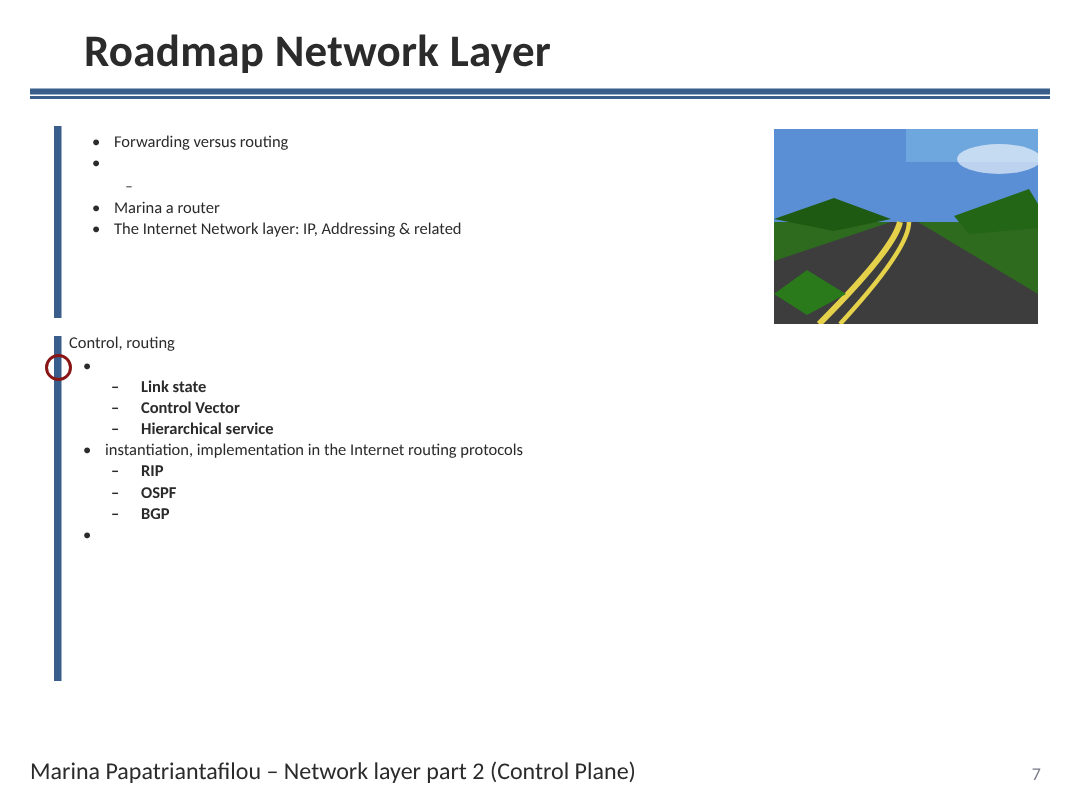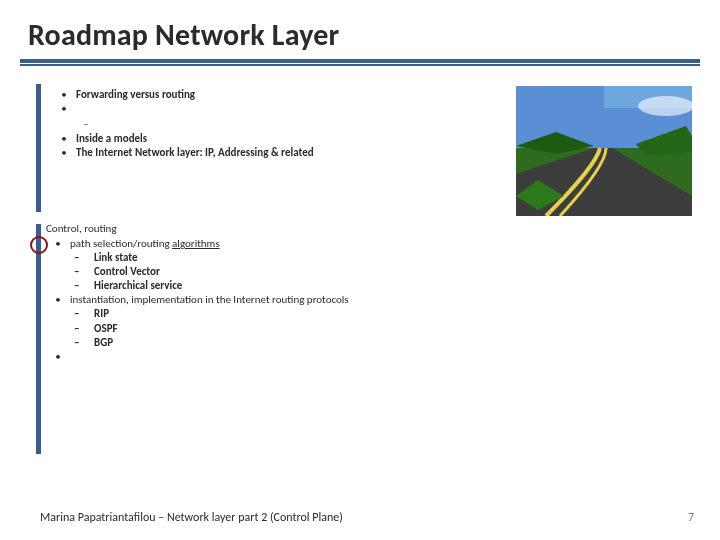--- a/index.html
+++ b/index.html
@@ -8,21 +8,21 @@
     height: 540px;
     background: #ffffff;
     font-family: Calibri, "Segoe UI", Arial, sans-serif;
     position: relative;
     overflow: hidden;
   }
   .title {
     font-size: 30px;
     font-weight: 700;
     color: #2b2b2b;
-    padding: 16px 0 4px 28px;
+    padding: 16px 0 4px 56px;
     letter-spacing: 0.2px;
   }
   .rule {
     height: 4px;
     background: #3a5e8c;
     margin: 2px 20px 0 20px;
   }
   .rule-thin {
     height: 2px;
     background: #3a5e8c;
@@ -57,43 +57,43 @@
   .upper-block {
     position: absolute;
     left: 52px;
     top: 88px;
     width: 420px;
     font-size: 11px;
     color: #2b2b2b;
   }
   .upper-block .b1 { display: flex; margin-bottom: 1px; }
   .upper-block .bullet { width: 24px; text-align: center; }
-  .upper-block .bold { font-weight: 700; }
+  .upper-block .bold { font-weight: 400; }
   .upper-block .sub { display: flex; margin-left: 24px; font-size: 10px; color: #2b2b2b; margin-top: 2px; margin-bottom: 2px; }
   .upper-block .sub .dash { width: 20px; text-align: center; }
   .lower-block {
     position: absolute;
     left: 46px;
     top: 222px;
     width: 480px;
     font-size: 11px;
     color: #2b2b2b;
     line-height: 1.28;
   }
   .lower-block .head { margin-bottom: 1px; }
   .lower-block .b1 { display: flex; margin-top: 0px; }
   .lower-block .b1 .bullet { width: 24px; text-align: center; }
   .lower-block .sub { display: flex; margin-left: 24px; font-weight: 700; }
   .lower-block .sub .dash { width: 24px; text-align: left; padding-left: 4px; }
   .underline { text-decoration: underline; }
   .footer {
     position: absolute;
-    left: 40px;
+    left: 20px;
     bottom: 16px;
-    font-size: 12px;
+    font-size: 16px;
     color: #2b2b2b;
     text-align: center;
   }
   .pagenum {
     position: absolute;
     right: 26px;
     bottom: 16px;
     font-size: 12px;
     color: #7a7a8a;
   }
@@ -136,33 +136,32 @@
       <span class="bold">Forwarding versus routing</span>
     </div>
   <div class="b1">
       <span class="bullet">•</span>
     </div>
   <div class="sub">
       <span class="dash">–</span>
     </div>
   <div class="b1">
       <span class="bullet">•</span>
-      <span class="bold">Inside a models</span>
+      <span class="bold">Marina a router</span>
     </div>
   <div class="b1">
       <span class="bullet">•</span>
       <span class="bold">The Internet Network layer: IP, Addressing &amp; related</span>
     </div>
 </div>
 
 <div class="lower-block">
   <div class="head">Control, routing</div>
   <div class="b1">
       <span class="bullet">•</span>
-      <span><span>path selection/routing </span><span class="underline">algorithms</span></span>
     </div>
   <div class="sub">
       <span class="dash">–</span>
       <span>Link state</span>
     </div>
   <div class="sub">
       <span class="dash">–</span>
       <span>Control Vector</span>
     </div>
   <div class="sub">

